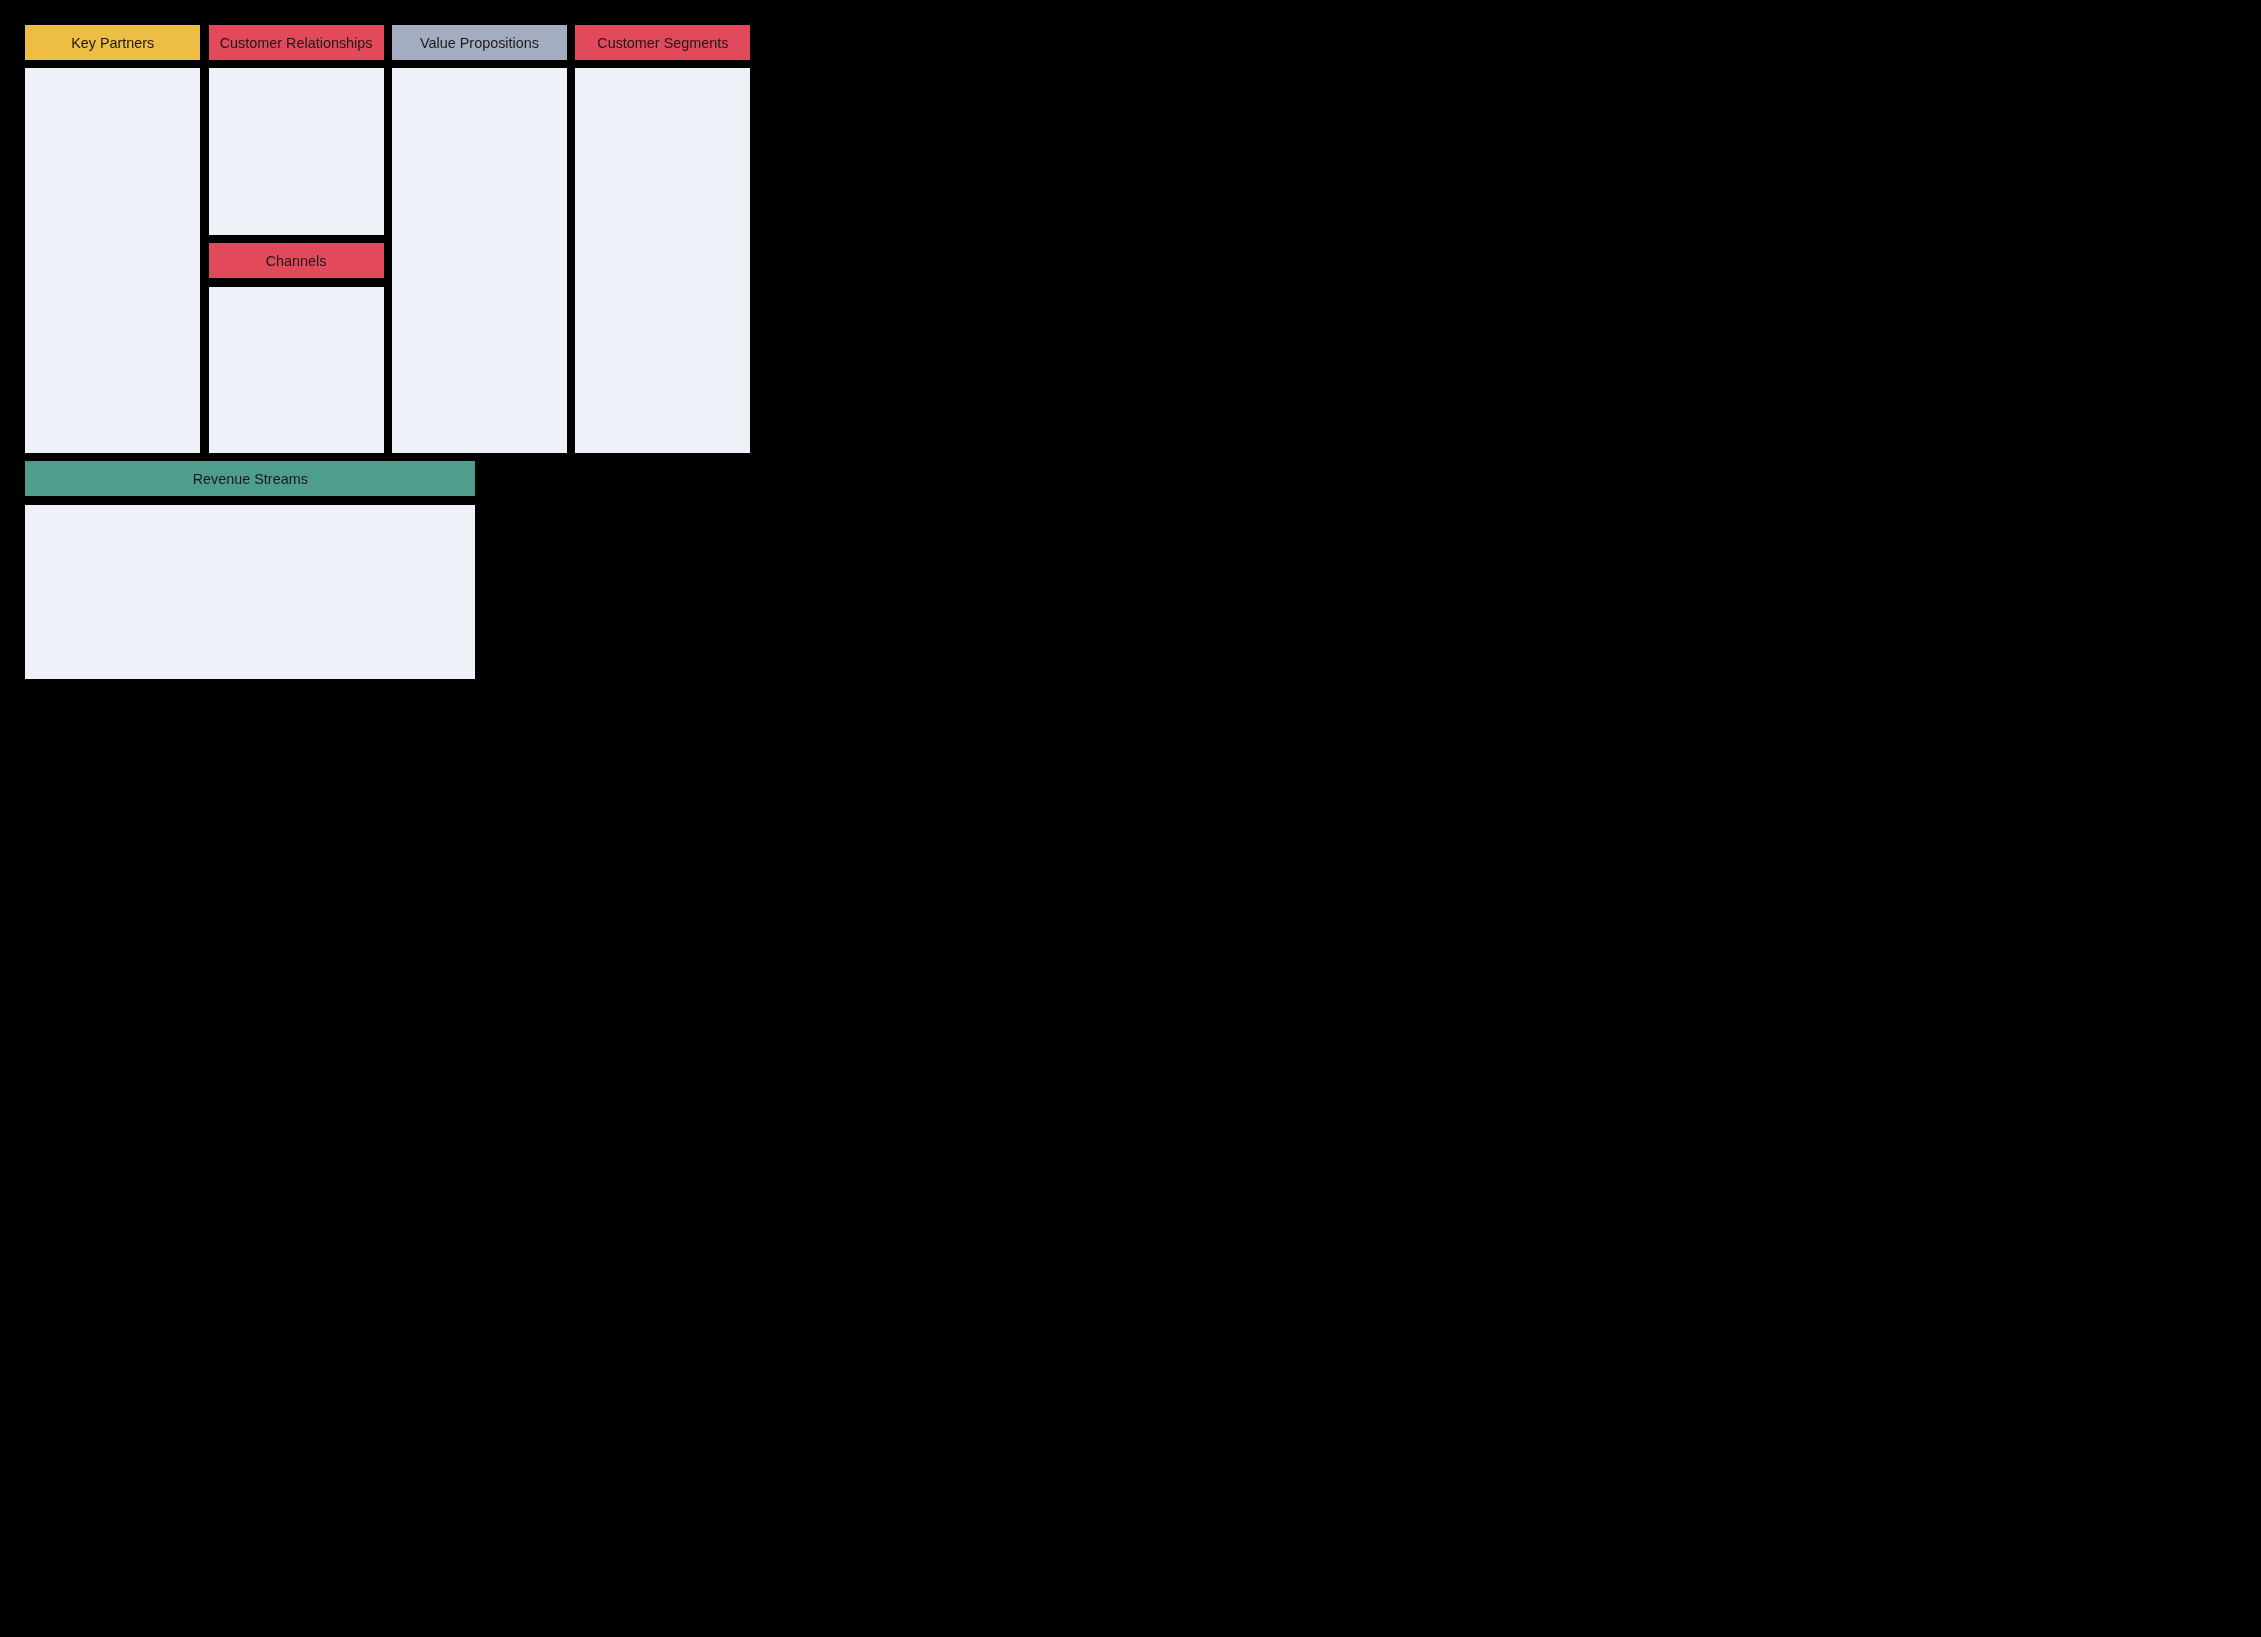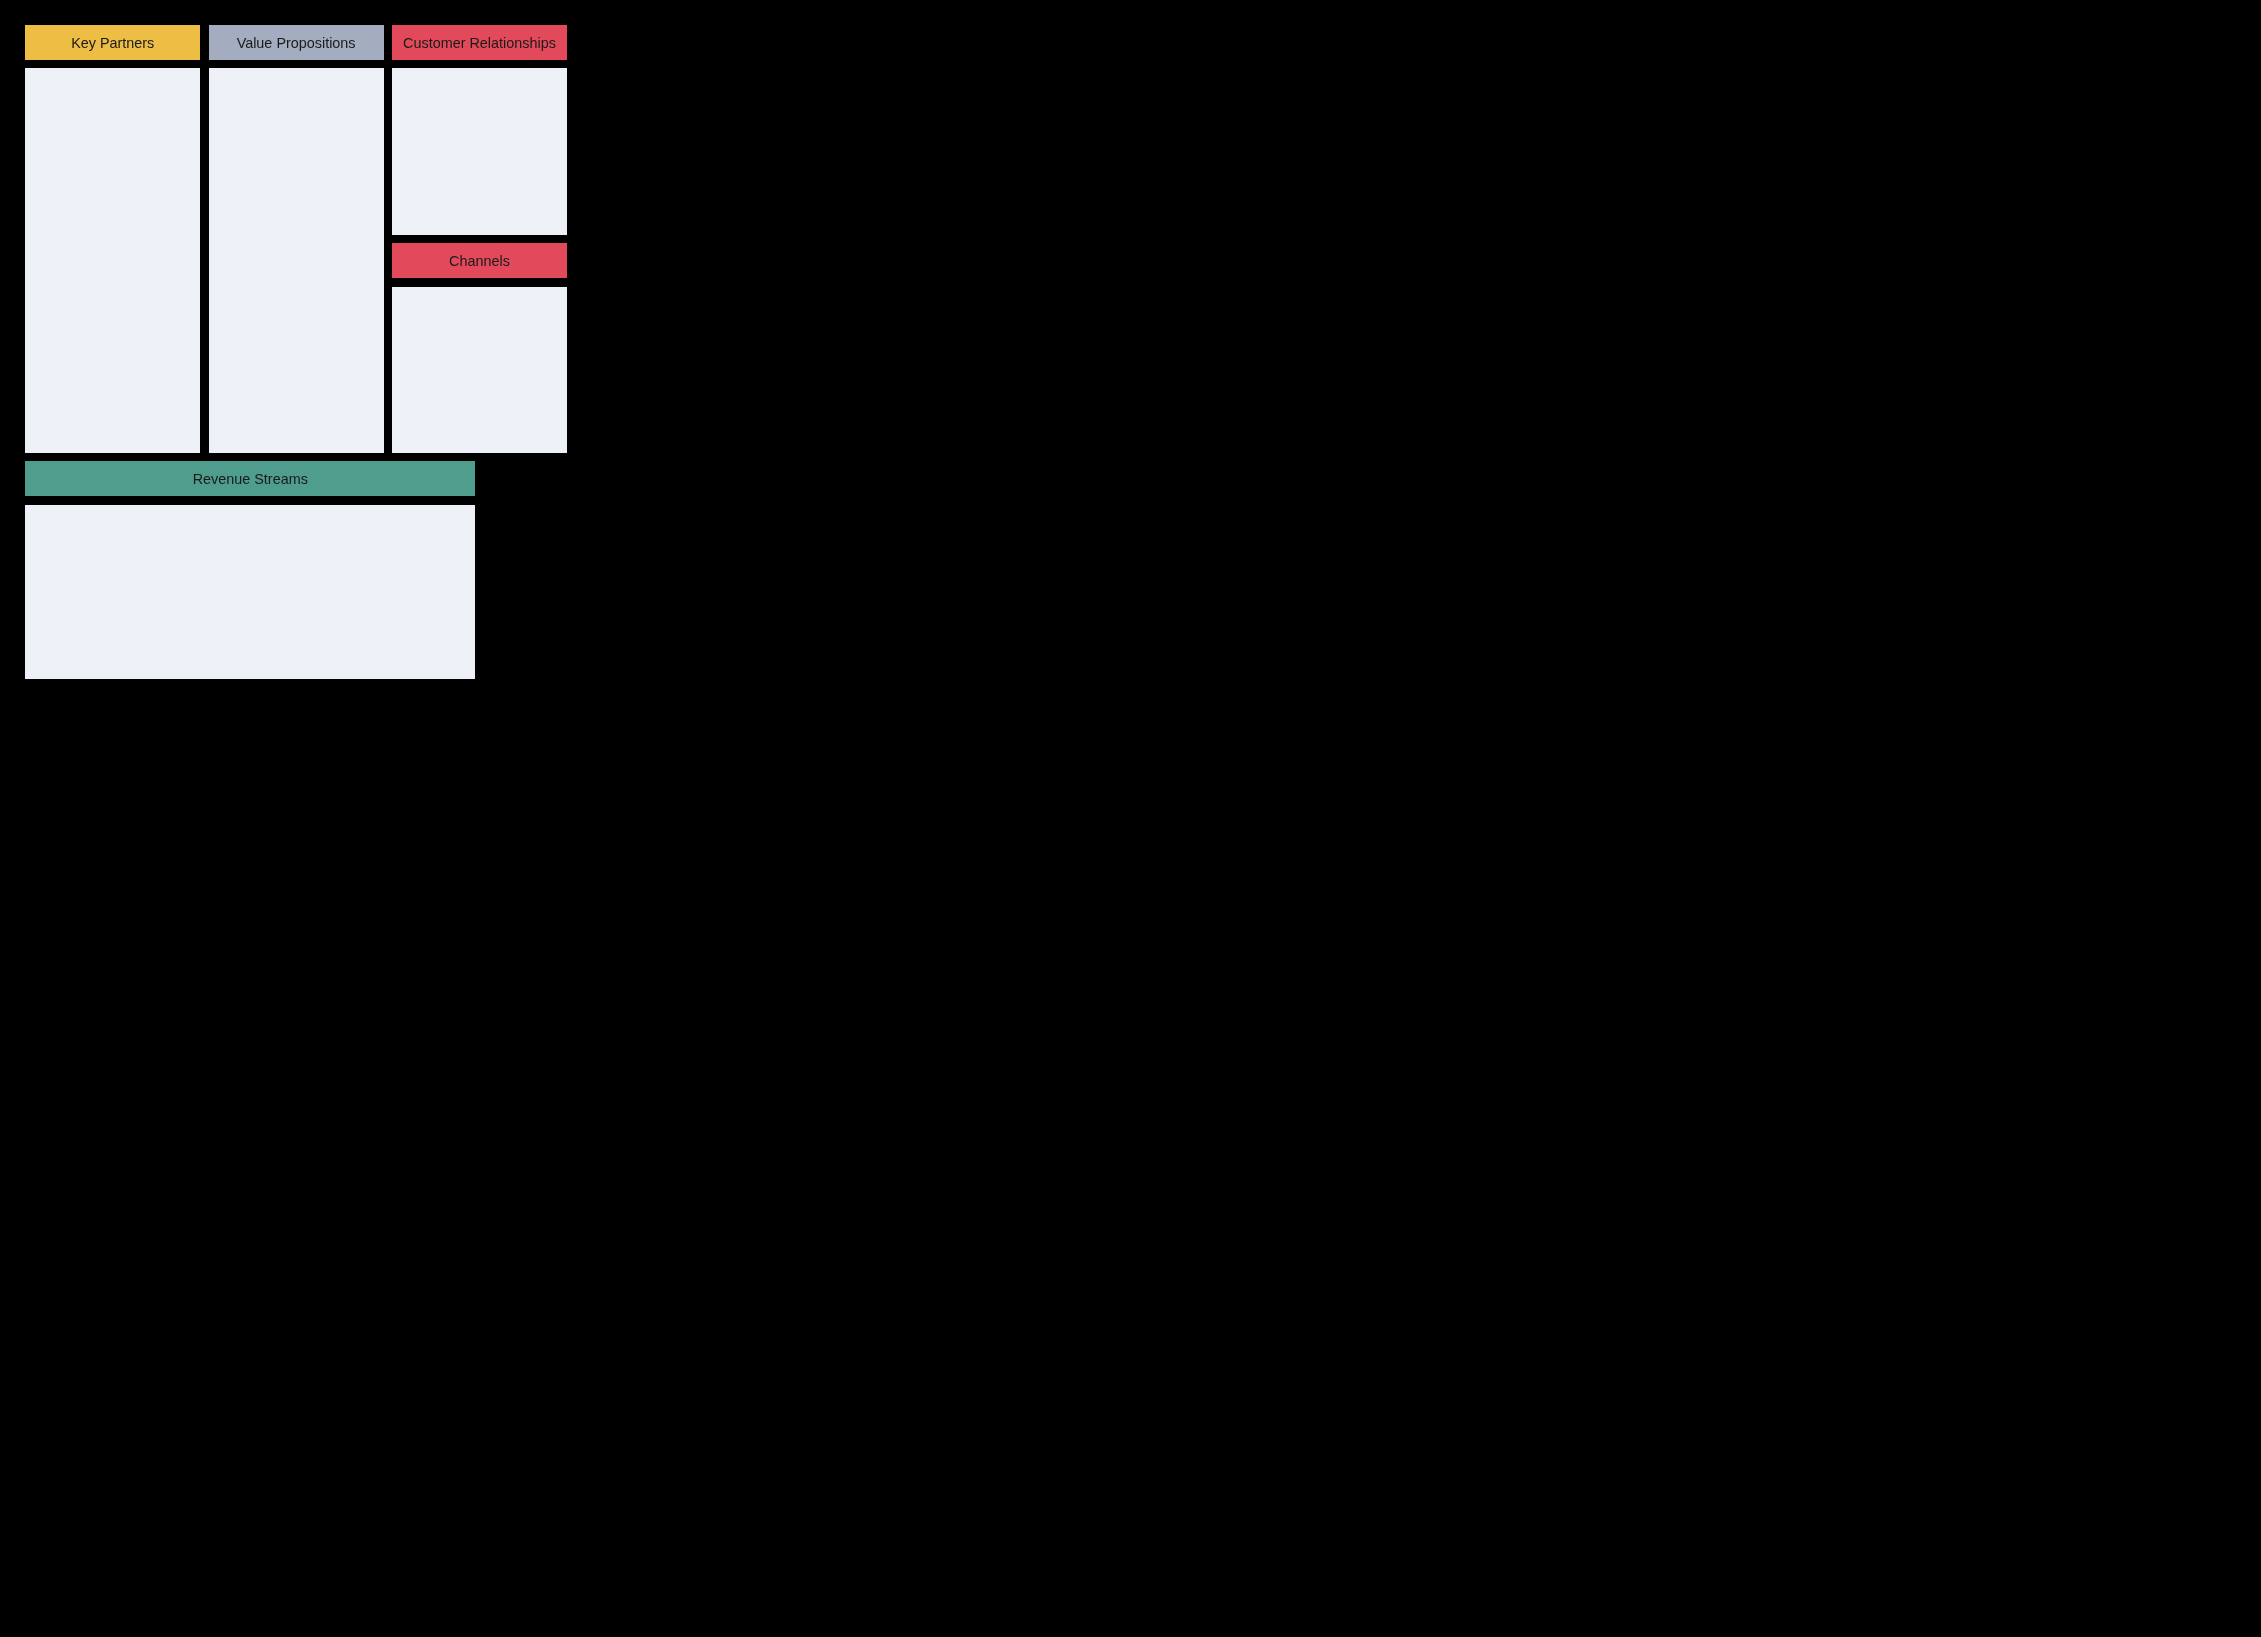--- a/index.html
+++ b/index.html
@@ -77,31 +77,35 @@
 
   <div class="top">
 
     <div class="col">
       <div class="hdr yellow">Key Partners</div>
       <div class="box"></div>
     </div>
 
 
     <div class="col">
-      <div class="hdr blue">Value Propositions</div>
-      <div class="box"></div>
-    </div>
-
-    <div class="col">
       <div class="hdr pink">Customer Relationships</div>
       <div class="box"></div>
       <div class="hdr pink">Channels</div>
       <div class="box"></div>
     </div>
 
+    <div class="col">
+      <div class="hdr blue">Value Propositions</div>
+      <div class="box"></div>
+    </div>
+
+    <div class="col">
+      <div class="hdr pink">Customer Segments</div>
+      <div class="box"></div>
+    </div>
 
   </div>
 
   <div class="bottom">
 
 
     <div class="bcol">
       <div class="hdr teal">Revenue Streams</div>
       <div class="box"></div>
     </div>

